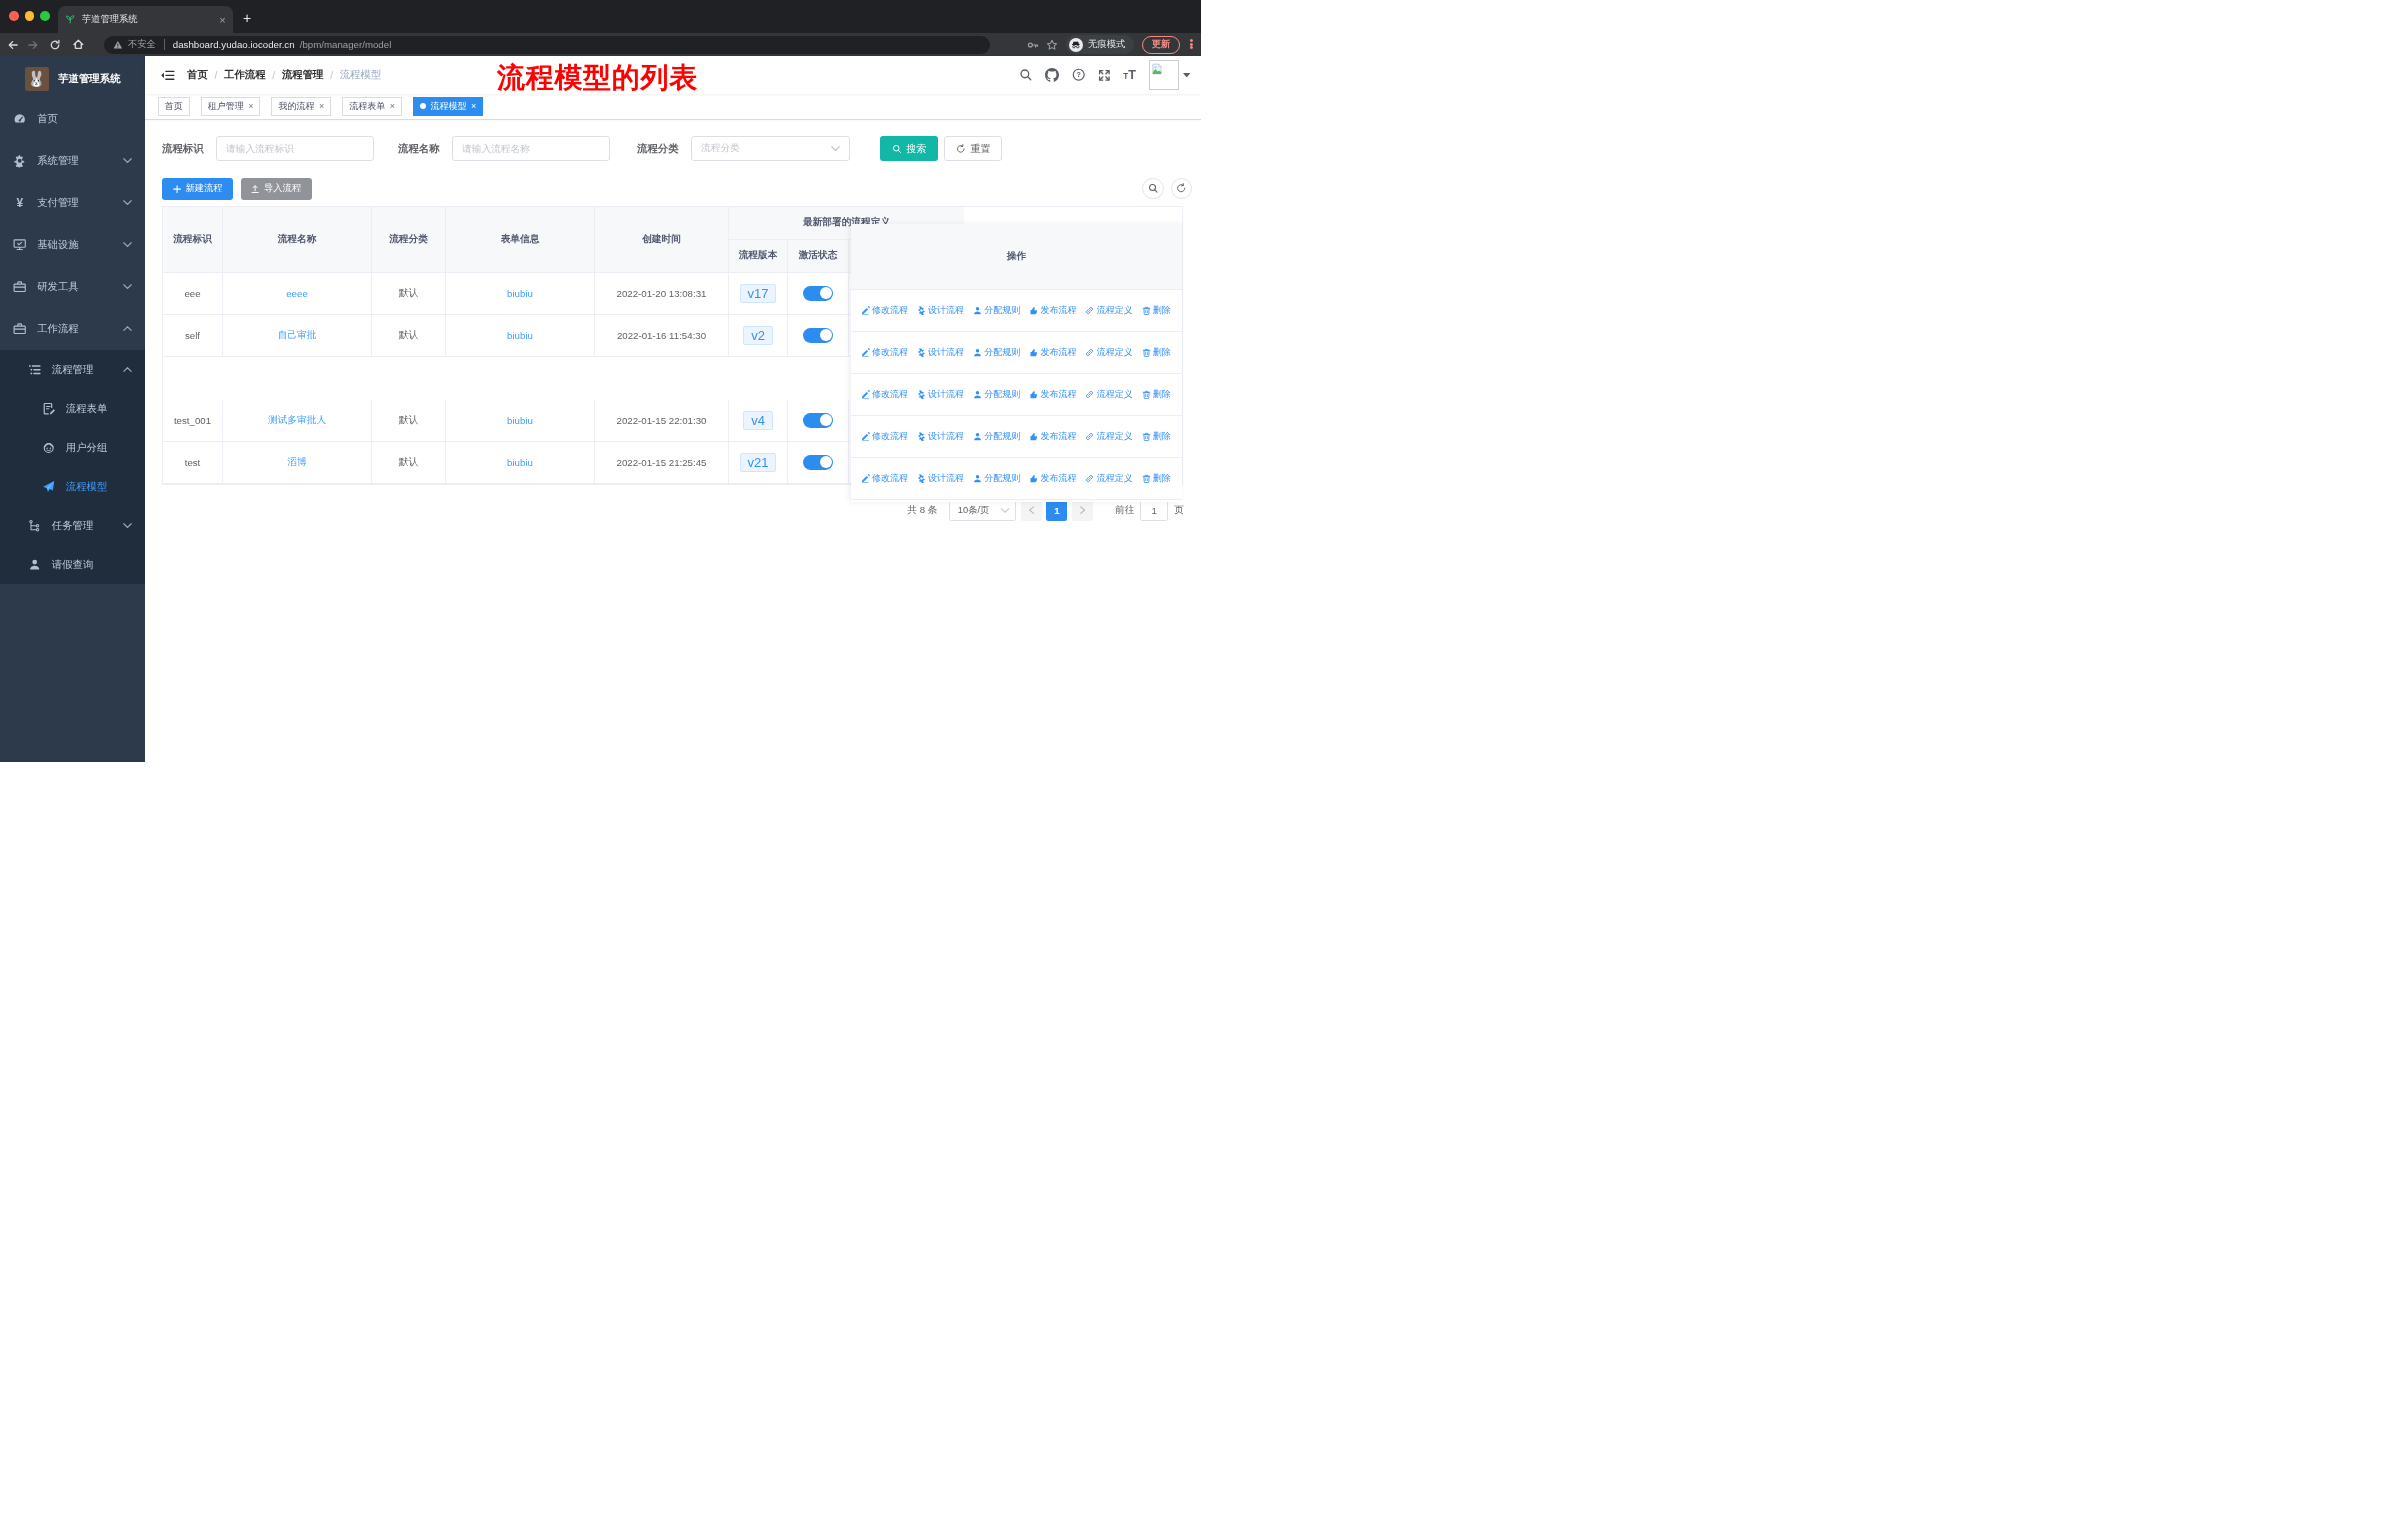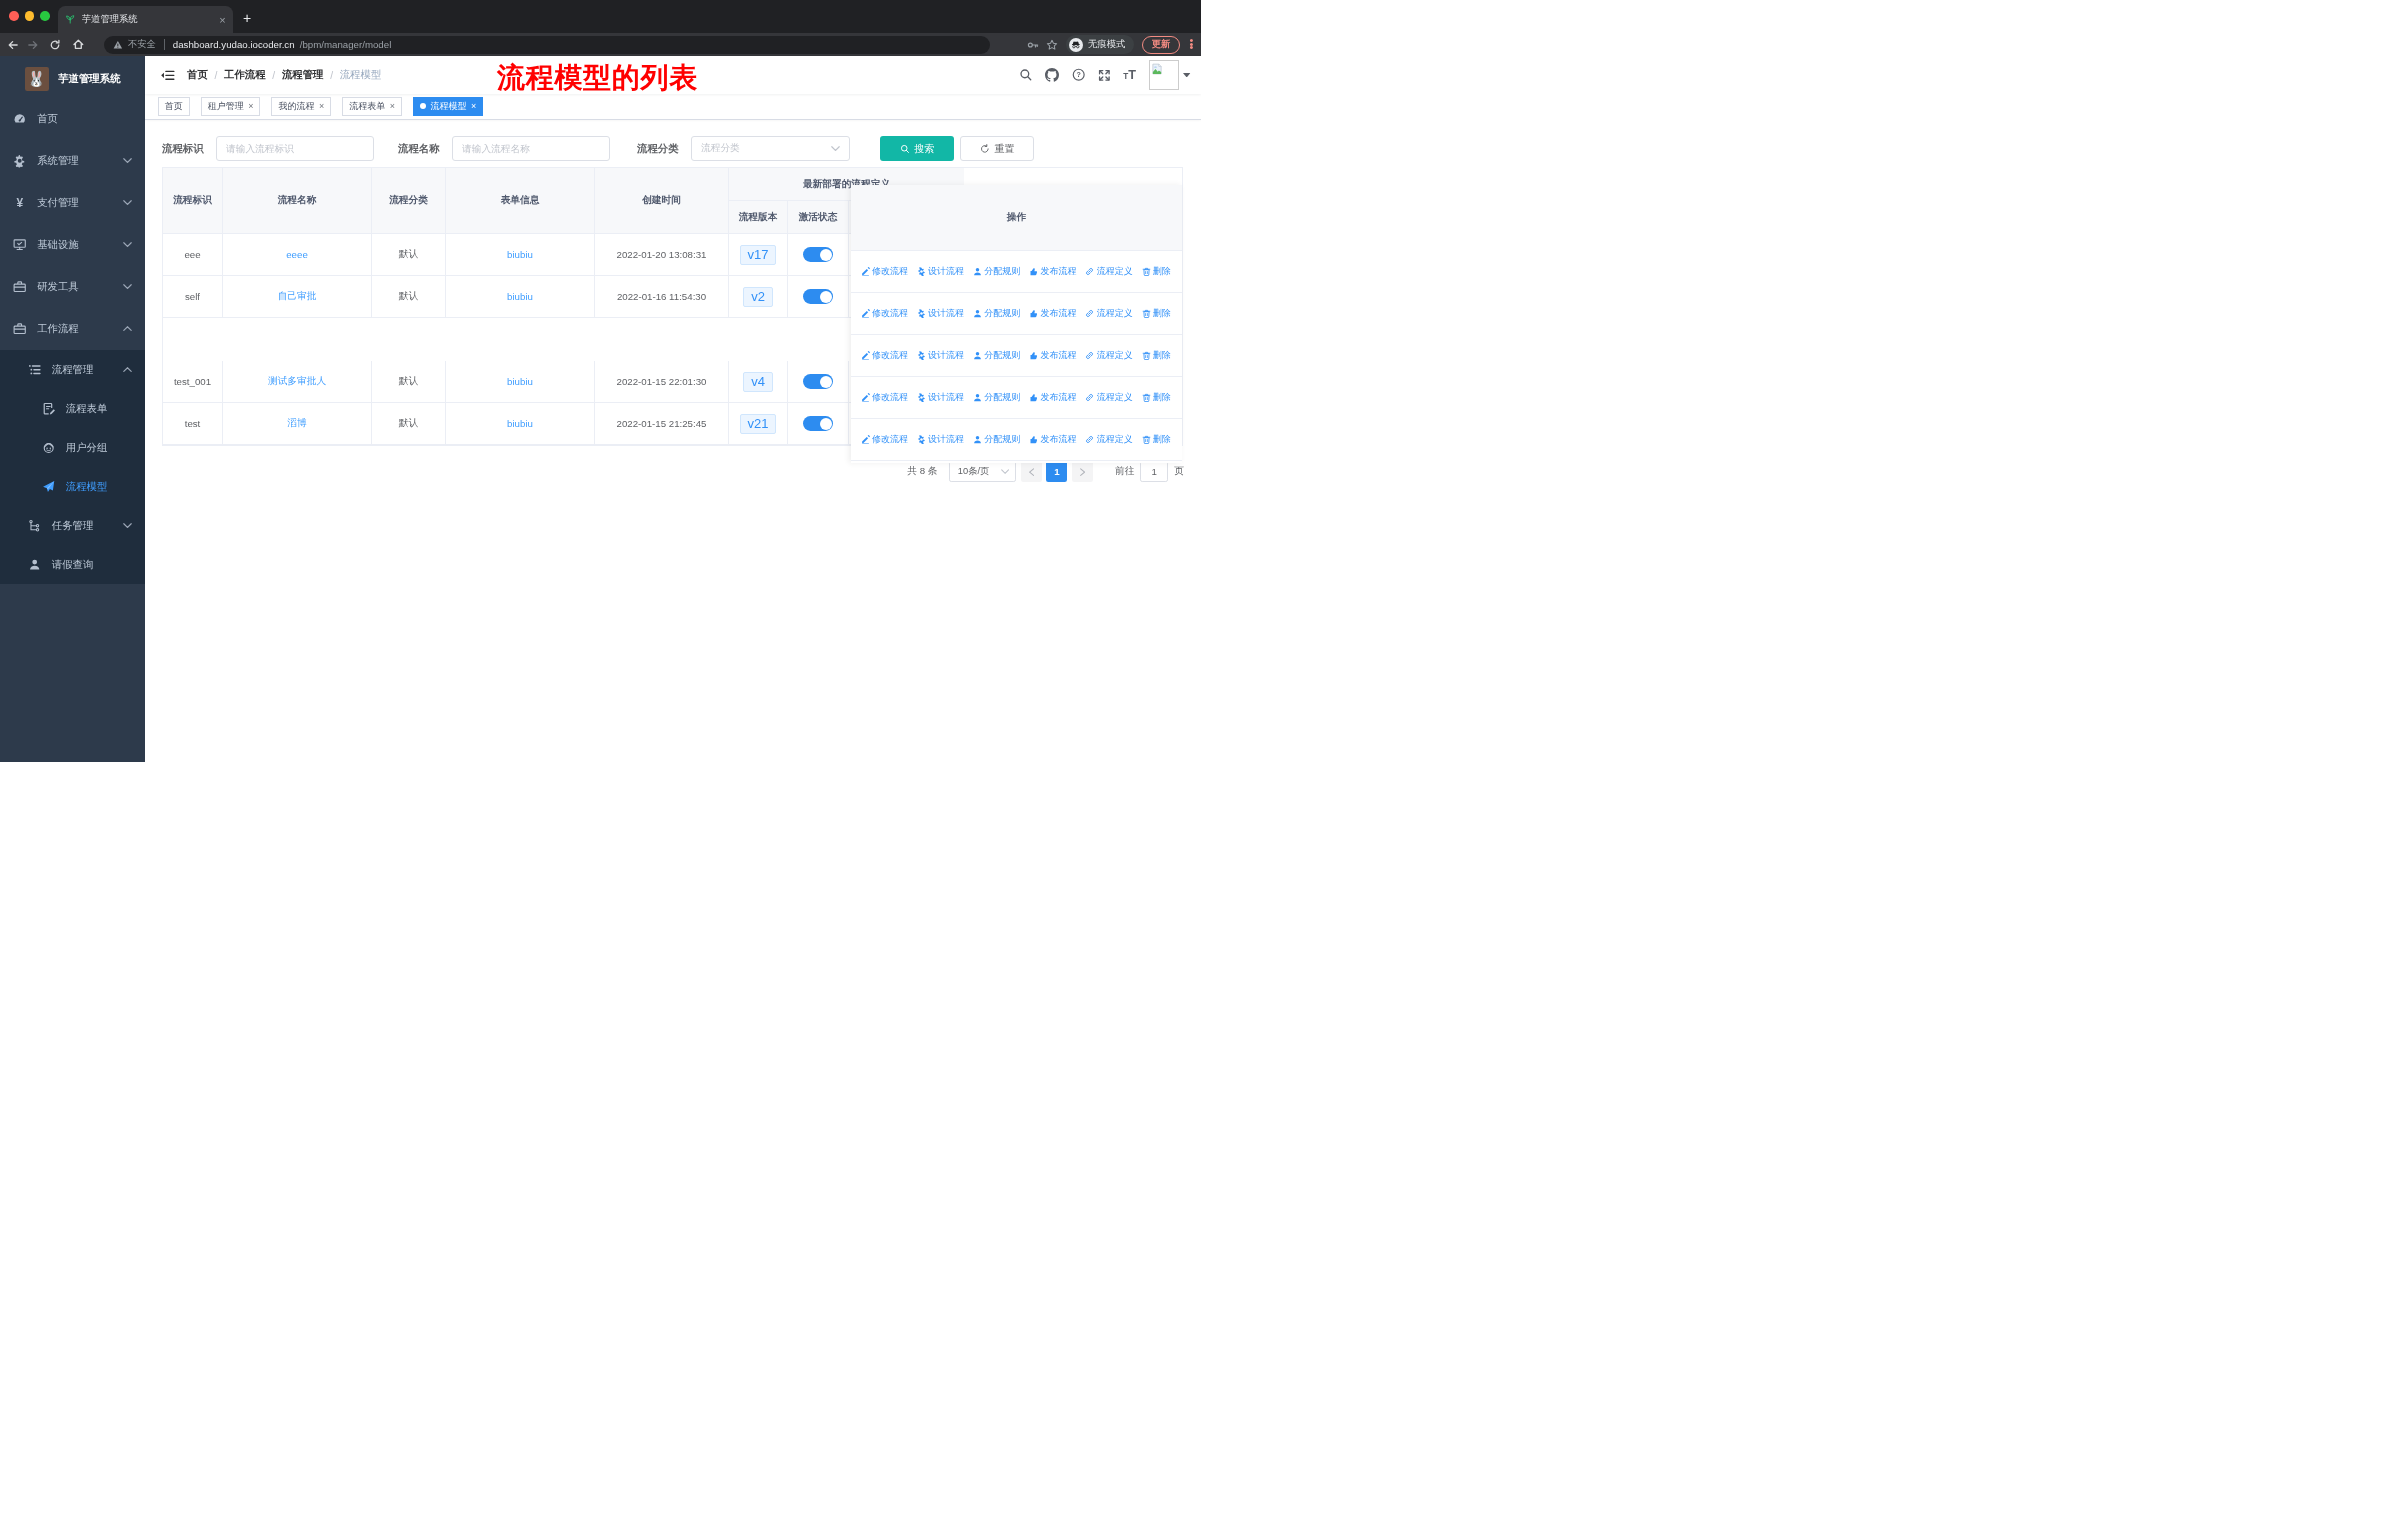--- a/index.html
+++ b/index.html
@@ -71,21 +71,21 @@
   .tag .dot { width:6px; height:6px; border-radius:50%; background:#fff; }
 
   
   .content { position:relative; padding:16.4px 17px 0 17px; background:#fff; }
   .filters { display:flex; align-items:center; height:25px; }
   .f-label { width:45px; font-size:10.4px; font-weight:700; color:#606266; flex:none; }
   .f-input { width:158px; height:25px; border:0.7px solid #dcdfe6; border-radius:3px; margin-left:9px; padding:0 9px; font-size:9.7px; color:#606266; font-family:inherit; }
   .f-input::placeholder { color:#c0c4cc; }
   .f-select { width:159px; height:25px; border:0.7px solid #dcdfe6; border-radius:3px; margin-left:9px; padding:0 9px; font-size:9.7px; color:#c0c4cc; display:flex; align-items:center; justify-content:space-between; }
   .ml32 { margin-left:24px; } .ml36 { margin-left:27px; }
-  .btn { height:25px; border-radius:3px; font-size:10px; display:inline-flex; align-items:center; justify-content:center; gap:4.5px; padding:0 19px; border:0.7px solid transparent; cursor:pointer; font-family:inherit; }
+  .btn { height:25px; border-radius:3px; font-size:10px; display:inline-flex; align-items:center; justify-content:center; gap:4.5px; padding:0 11px; border:0.7px solid transparent; cursor:pointer; font-family:inherit; }
   .btn-search { background:#12b7a6; color:#fff; margin-left:30px; }
   .btn-reset { background:#fff; border-color:#dcdfe6; color:#606266; margin-left:6px; }
   .actions-row { margin-top:16.4px; height:22px; display:flex; align-items:center; position:relative; }
   .btn-sm { height:22px; font-size:9.3px; padding:0 9.7px; }
   .btn-create { background:#2d8cf0; color:#fff; }
   .btn-import { background:#909399; color:#fff; margin-left:7.4px; }
   .circ-btn { position:absolute; width:21.6px; height:21.6px; border-radius:50%; border:0.7px solid #dfe4ed; background:#fff; display:flex; align-items:center; justify-content:center; color:#606266; top:0; }
   .circ-search { right:20px; } .circ-refresh { right:-8.2px; }
 
   
@@ -539,20 +539,44 @@
           <span>搜索</span>
         </button>
         <button class="btn btn-reset">
           <svg width="9.7" height="9.7" viewBox="0 0 13 13">
               <use href="#i-refresh"></use>
             </svg>
           <span>重置</span>
         </button>
       </div>
 
+      <div class="actions-row">
+        <button class="btn btn-sm btn-create">
+          <svg width="8.2" height="8.2" viewBox="0 0 11 11">
+              <use href="#i-plus"></use>
+            </svg>
+          <span>新建流程</span>
+        </button>
+        <button class="btn btn-sm btn-import">
+          <svg width="8.2" height="8.2" viewBox="0 0 11 11">
+              <use href="#i-upload"></use>
+            </svg>
+          <span>导入流程</span>
+        </button>
+        <div class="circ-btn circ-search">
+          <svg width="10.4" height="10.4" viewBox="0 0 14 14">
+              <use href="#i-search"></use>
+            </svg>
+        </div>
+        <div class="circ-btn circ-refresh">
+          <svg width="10.4" height="10.4" viewBox="0 0 14 14">
+              <use href="#i-refresh"></use>
+            </svg>
+        </div>
+      </div>
 
       <div class="tbl">
         <div class="grid">
 
           <div class="hdr-span" style="left:0;width:60px">流程标识</div>
           <div class="hdr-span" style="left:60px;width:149px">流程名称</div>
           <div class="hdr-span" style="left:209px;width:74px">流程分类</div>
           <div class="hdr-span" style="left:283px;width:149px">表单信息</div>
           <div class="hdr-span" style="left:432px;width:134px">创建时间</div>
           <div class="hdr-group">最新部署的流程定义</div>

